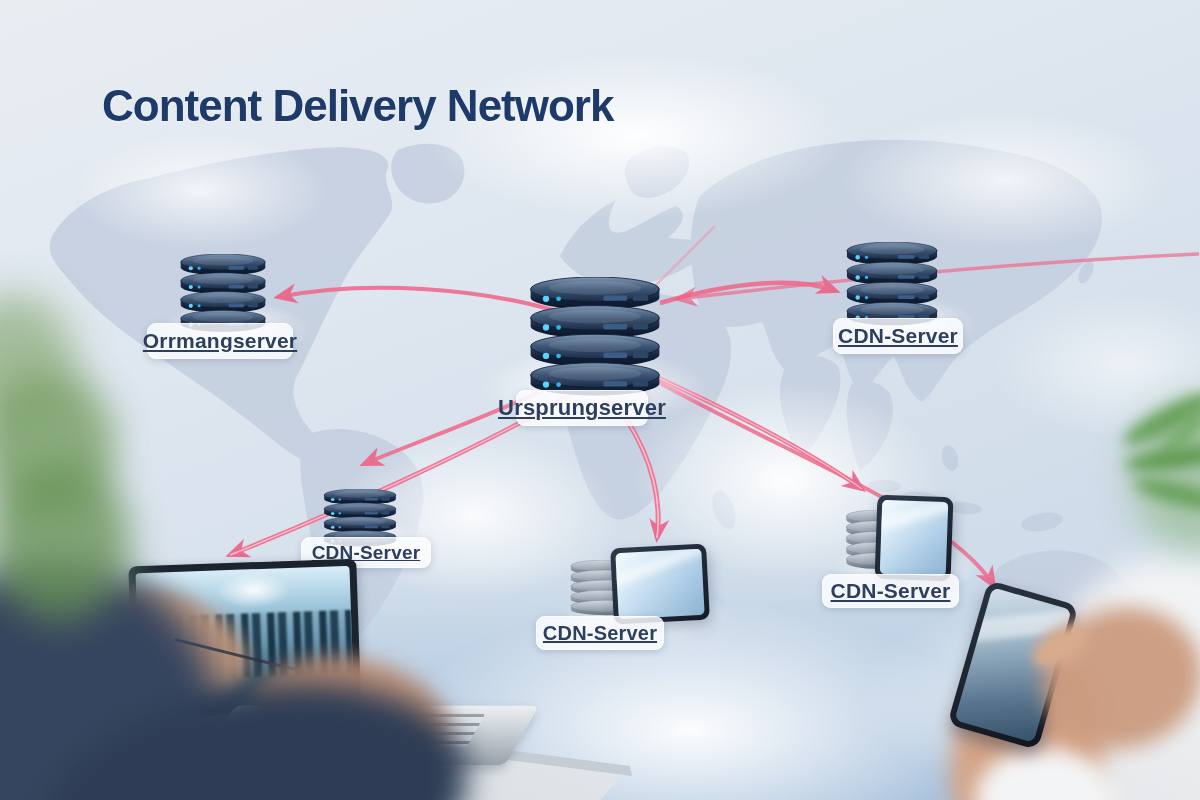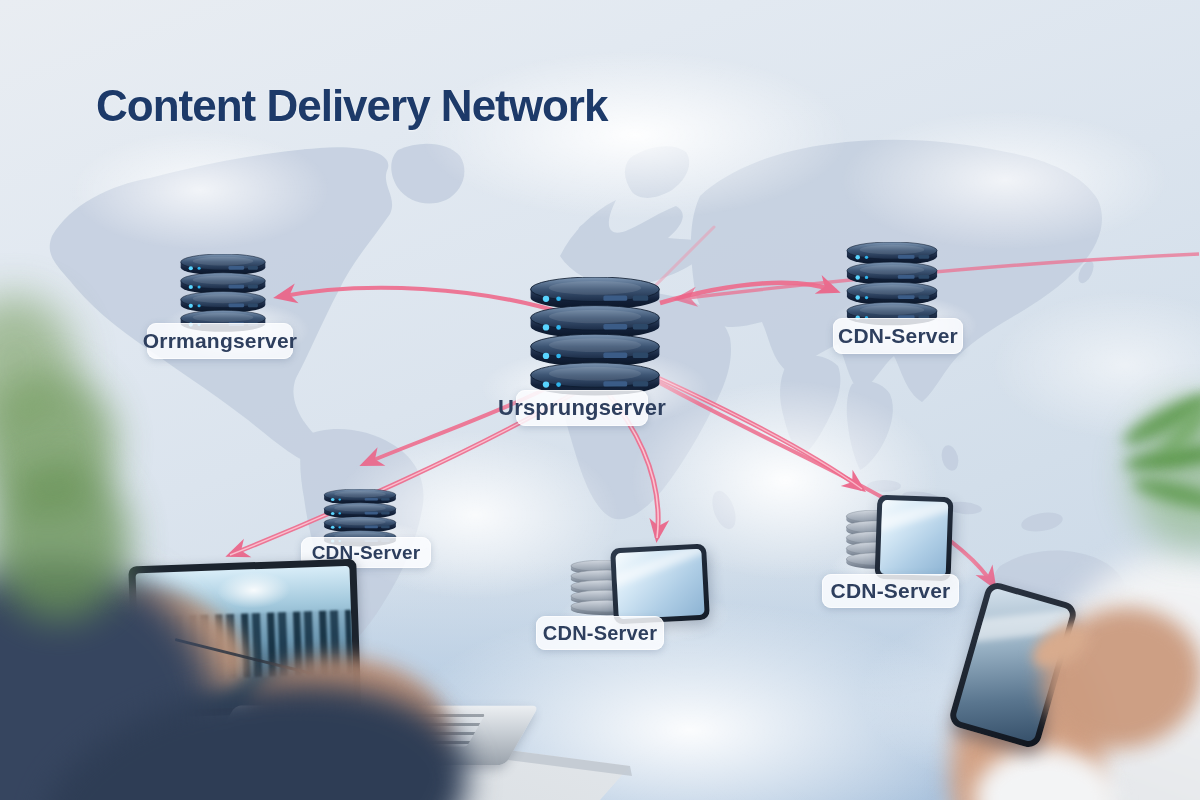--- a/index.html
+++ b/index.html
@@ -9,34 +9,34 @@
     background:linear-gradient(160deg,#e9edf2 0%,#e2e9f1 22%,#dbe4ee 45%,#d2deea 68%,#c6d5e6 100%);
   }
   .abs{position:absolute;}
   .blob{position:absolute;border-radius:50%;pointer-events:none;}
   .cloud{position:absolute;border-radius:50%;pointer-events:none;
     background:radial-gradient(closest-side,rgba(255,255,255,.95),rgba(255,255,255,0));}
   .pill{
     position:absolute;display:flex;align-items:center;justify-content:center;
     background:rgba(252,253,255,.84);border-radius:9px;
     box-shadow:0 2px 7px rgba(100,120,150,.30), inset 0 0 0 1px rgba(255,255,255,.65);
-    color:#2e3f5e;font-weight:700;letter-spacing:.2px;white-space:nowrap;
+    color:#2e3f5e;font-weight:700;letter-spacing:.2px;white-space:nowrap;text-decoration:underline;
   }
   .glow{position:absolute;pointer-events:none;
     background:radial-gradient(closest-side,rgba(255,255,255,.95),rgba(255,255,255,0));}
   .tablet{position:absolute;background:linear-gradient(145deg,#2c3razz744,#141c28);
     background:linear-gradient(145deg,#2d3a4c,#131b27);
     border-radius:9px;box-shadow:2px 6px 14px rgba(30,50,80,.30);padding:5px;box-sizing:border-box;}
   .tablet .scr{width:100%;height:100%;border-radius:5px;overflow:hidden;position:relative;
     background:linear-gradient(135deg,#f6fbfe 0%,#d6e9f6 30%,#aecde5 65%,#8db3d3 100%);}
   .tablet .scr:after{content:'';position:absolute;left:-20%;top:10%;width:140%;height:18%;
     background:rgba(255,255,255,.55);transform:rotate(-18deg);filter:blur(3px);}
   .pen{position:absolute;height:3px;background:#2b3440;border-radius:2px;transform-origin:left center;}
   #title{
-    position:absolute;left:96px;top:52px;font-size:44px;font-weight:700;
+    position:absolute;left:102px;top:52px;font-size:44px;font-weight:700;
     color:#1d3a69;letter-spacing:-1px;z-index:60;
     text-shadow:0 1px 2px rgba(255,255,255,.6);
   }
   .kbrows{position:absolute;background:
     repeating-linear-gradient(180deg,rgba(70,80,92,.55) 0 3px,rgba(230,235,240,.7) 3px 9px);}
   svg.dev{position:absolute;}
 </style>
 </head>
 <body>
 

